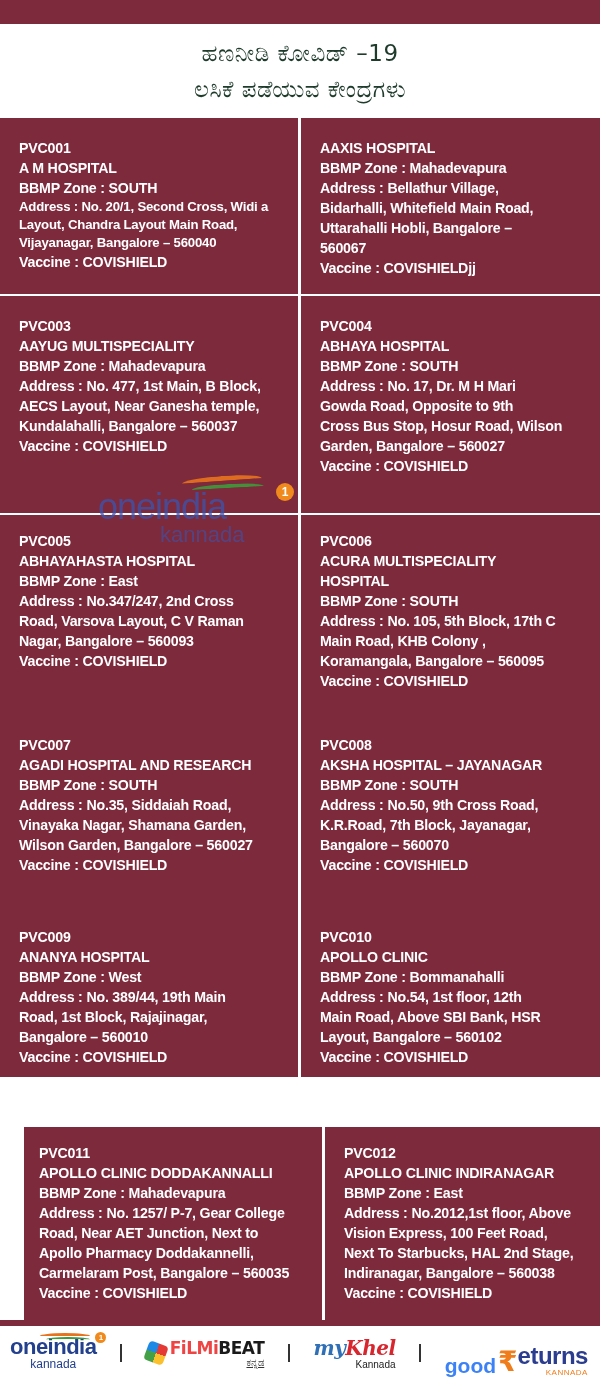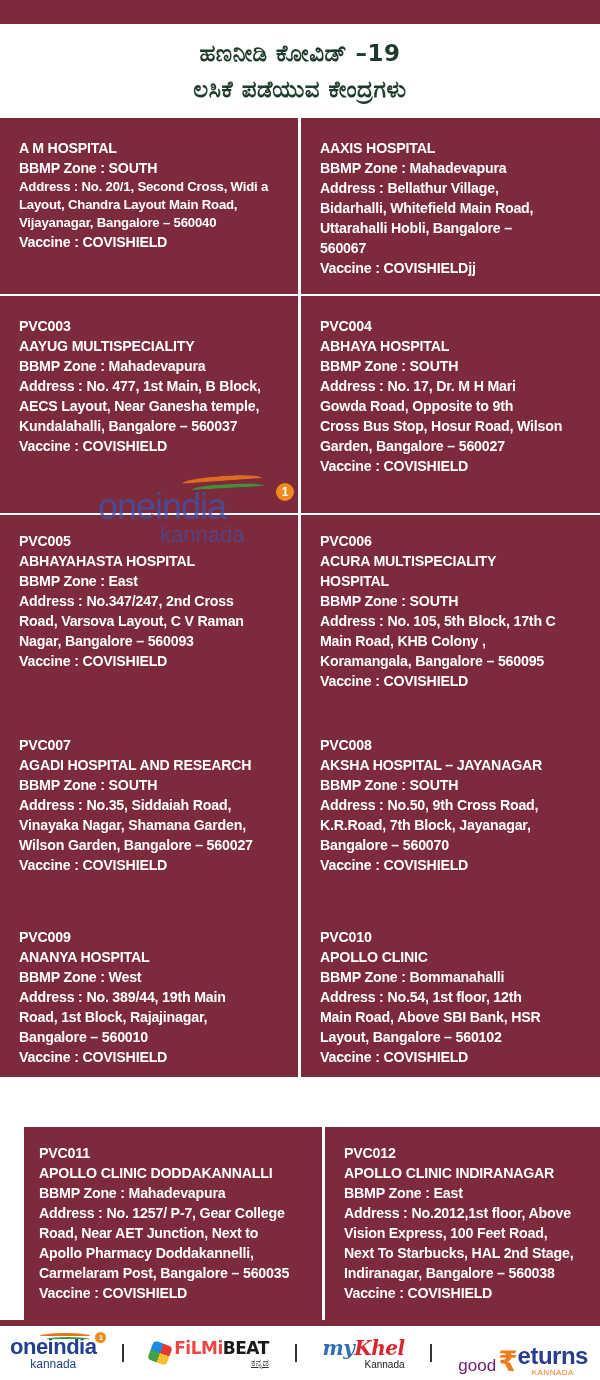--- a/index.html
+++ b/index.html
@@ -3,21 +3,21 @@
   <meta charset="utf-8">
   <style>
     * { box-sizing: border-box; margin: 0; padding: 0; }
     html, body { width: 600px; height: 1380px; background: #ffffff; overflow: hidden; }
     body { font-family: "Liberation Sans", "DejaVu Sans", sans-serif; position: relative; }
 
     .top-bar { position: absolute; left: 0; top: 0; width: 600px; height: 24px; background: #7d2a3c; }
 
     .title-block { position: absolute; left: 0; top: 24px; width: 600px; height: 94px; background: #ffffff;
       display: flex; flex-direction: column; align-items: center; justify-content: center; }
-    .title-line { font-family: "DejaVu Sans", sans-serif; font-weight: bold; font-size: 23px; color: #1f3b2c;
+    .title-line { font-family: "DejaVu Sans", sans-serif; font-weight: normal; font-size: 23px; color: #1f3b2c;
       line-height: 36px; letter-spacing: 0.5px; }
 
     .grid { position: absolute; left: 0; top: 118px; width: 600px; height: 1208px; background: #ffffff; }
     .cell { position: absolute; background: #7d2a3c; color: #ffffff; padding: 20px 18px 10px 19px;
       font-family: "Liberation Sans", sans-serif; font-weight: bold; font-size: 14.2px; line-height: 20px;
       letter-spacing: -0.2px; overflow: hidden; }
     .cell .line { display: block; }
     .cell .addr-small { font-size: 13.2px; line-height: 18px; }
 
     .c-left  { left: 0; width: 298px; }
@@ -64,39 +64,40 @@
     .logo-filmibeat .main .red { color: #ef4444; }
     .logo-filmibeat .main .blk { color: #1a1a1a; }
     .logo-filmibeat .sub { font-size: 10px; color: #333; line-height: 9px; font-family: "DejaVu Sans", sans-serif; text-decoration: underline; }
 
     .logo-mykhel .main { font-family: "DejaVu Serif", serif; font-weight: bold; font-style: italic; font-size: 20px; line-height: 22px; letter-spacing: -0.5px; }
     .logo-mykhel .main .blue { color: #2f6fb5; }
     .logo-mykhel .main .red { color: #d8262f; }
     .logo-mykhel .sub { font-family: "Liberation Sans", sans-serif; font-size: 10px; color: #222; line-height: 11px; align-self: flex-end; }
 
     .logo-goodreturns { flex-direction: row; align-items: flex-end; }
-    .logo-goodreturns .good { font-family: "Liberation Sans", sans-serif; font-weight: normal; font-size: 17px; color: #701a75; margin-right: 2px; line-height: 22px; }
+    .logo-goodreturns .good { font-family: "Liberation Sans", sans-serif; font-weight: bold; font-size: 21px; color: #3b82f6; margin-right: 2px; line-height: 22px; }
     .logo-goodreturns .rupee { font-family: "DejaVu Sans", sans-serif; font-weight: bold; font-size: 28px; color: #f07d1c; line-height: 30px; }
-    .logo-goodreturns .rest { display: flex; flex-direction: column; align-items: center; }
+    .logo-goodreturns .rest { display: flex; flex-direction: column; align-items: flex-end; }
     .logo-goodreturns .eturns { font-family: "Liberation Sans", sans-serif; font-weight: bold; font-size: 24px; color: #2b3d8f; line-height: 24px; letter-spacing: -0.5px; }
     .logo-goodreturns .sub { font-family: "Liberation Sans", sans-serif; font-size: 8px; color: #f07d1c; line-height: 9px; letter-spacing: 0.5px; }
   </style>
 </head>
 <body>
 
 <div class="top-bar"></div>
 
 <div class="title-block">
   <div class="title-line">ಹಣನೀಡಿ ಕೋವಿಡ್ –19</div>
   <div class="title-line">ಲಸಿಕೆ ಪಡೆಯುವ ಕೇಂದ್ರಗಳು</div>
 </div>
 
 <div class="grid">
 
   <div class="cell c-left r1">
+    <span class="line">PVC001</span>
     <span class="line">A M HOSPITAL</span>
     <span class="line">BBMP Zone : SOUTH</span>
     <span class="line addr-small">Address : No. 20/1, Second Cross, Widi a</span>
     <span class="line addr-small">Layout, Chandra Layout Main Road,</span>
     <span class="line addr-small">Vijayanagar, Bangalore – 560040</span>
     <span class="line">Vaccine : COVISHIELD</span>
   </div>
   <div class="cell c-right r1">
     <span class="line">AAXIS HOSPITAL</span>
     <span class="line">BBMP Zone : Mahadevapura</span>

